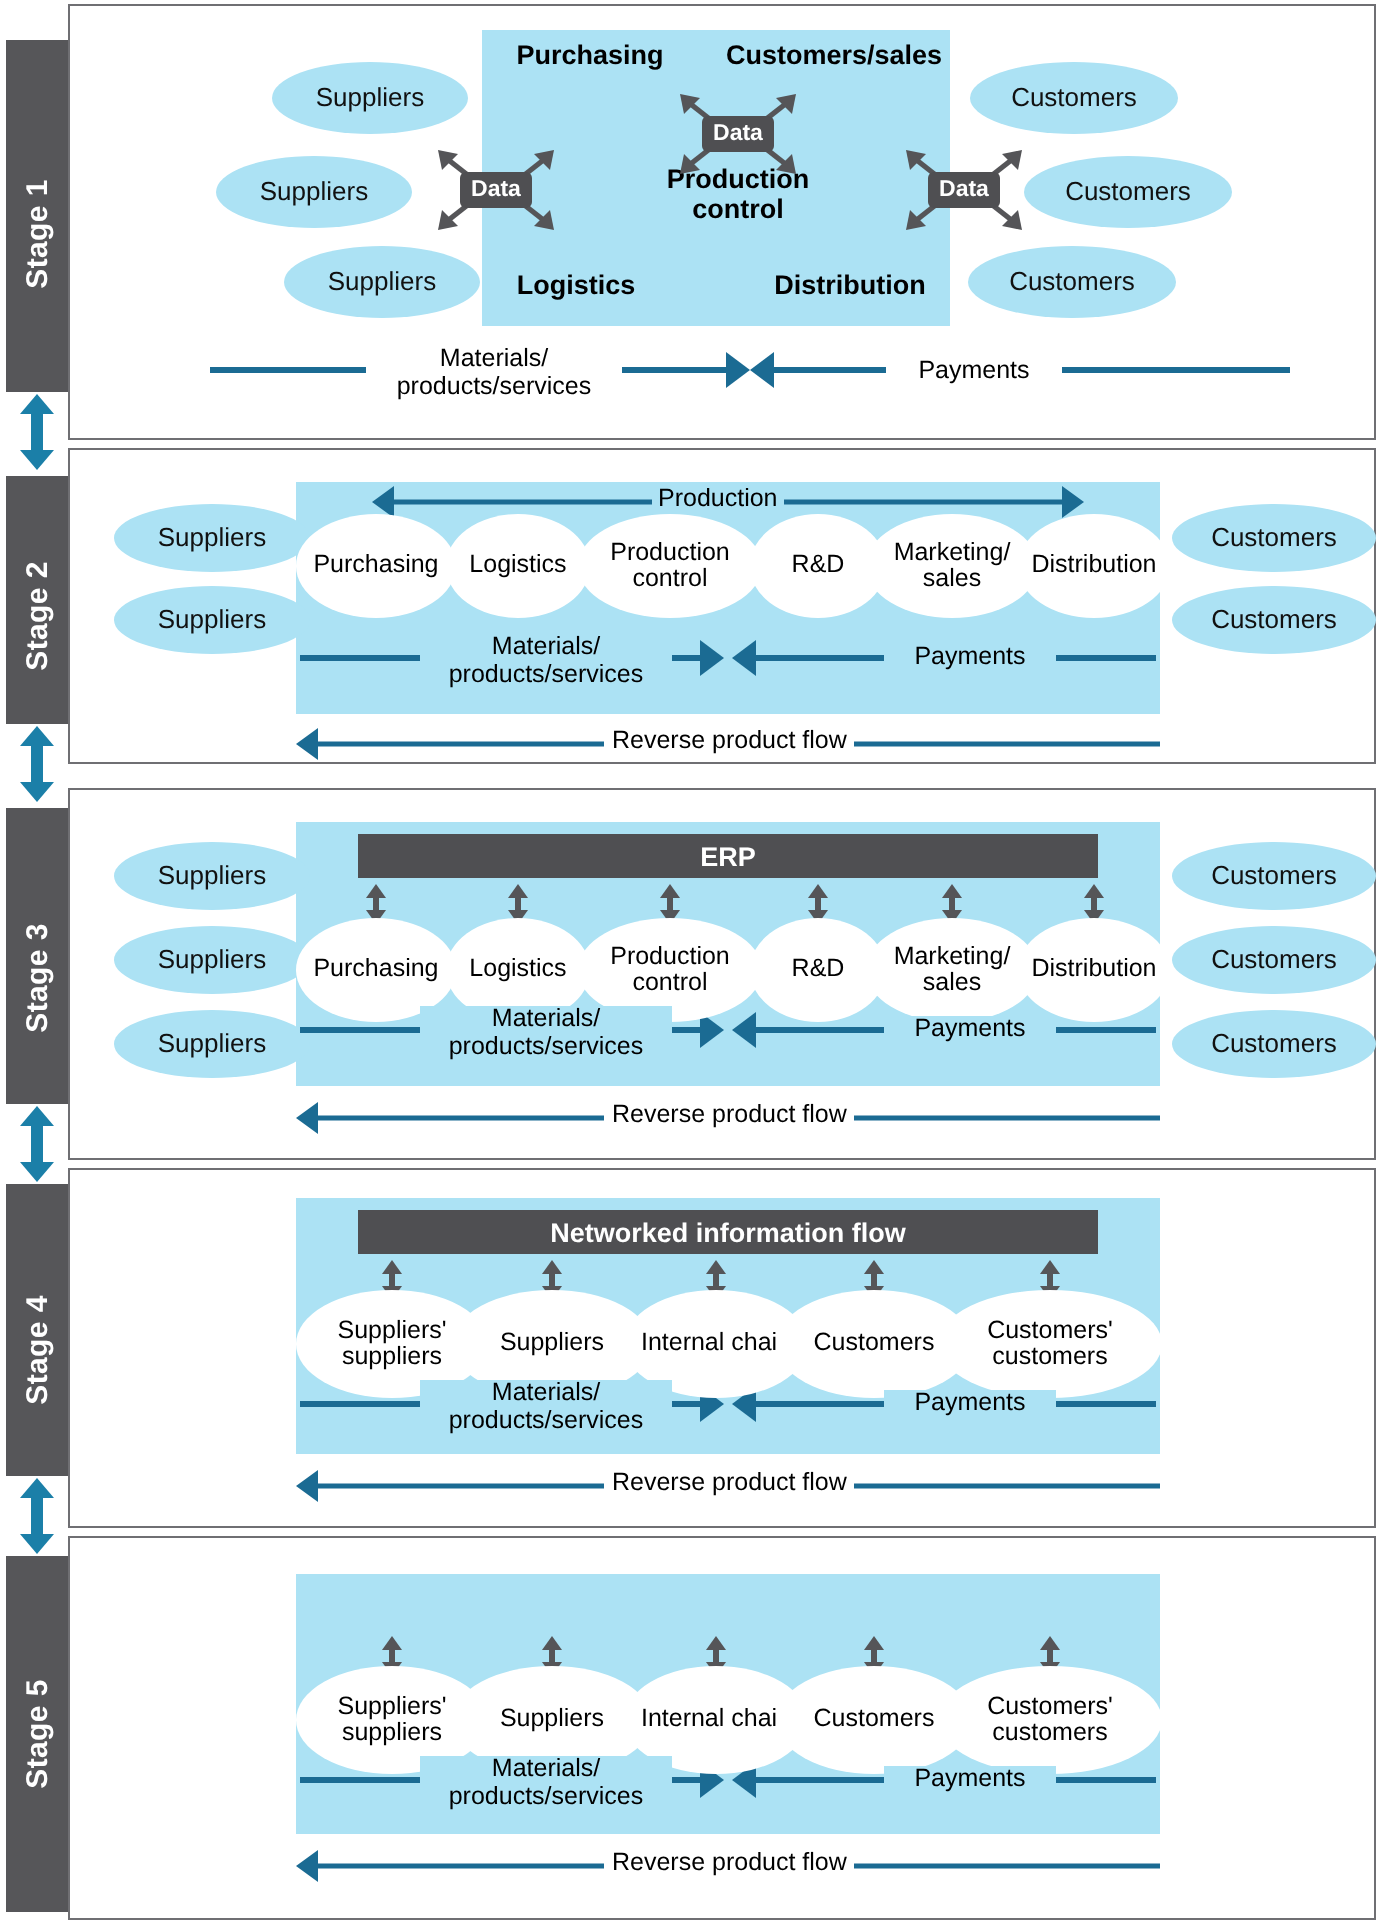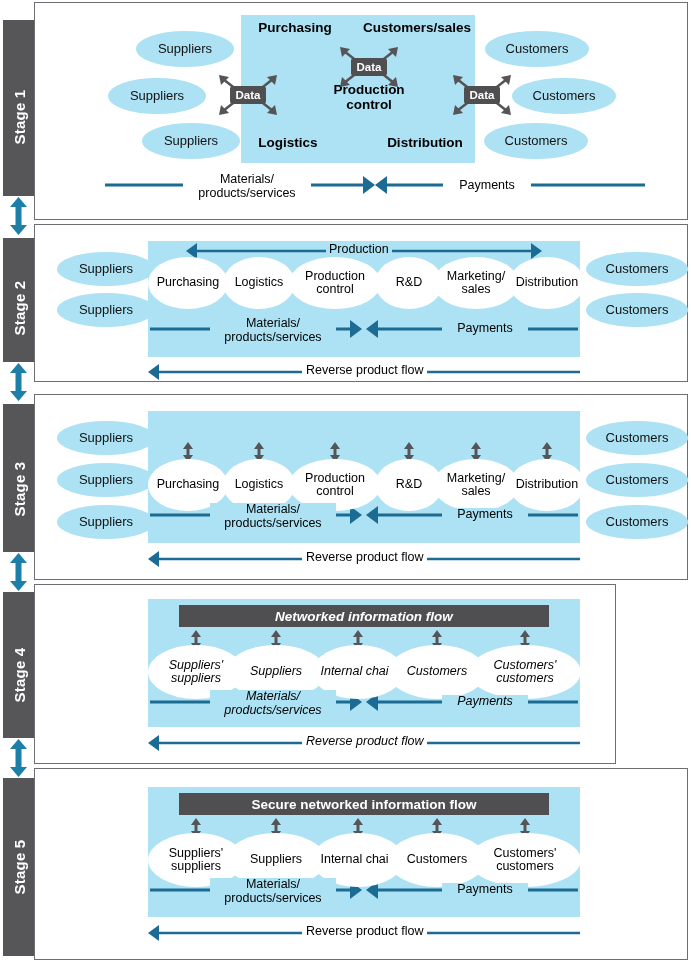--- a/index.html
+++ b/index.html
@@ -207,20 +207,21 @@
       <div class="flowtxt onwhite" style="white-space: nowrap; left: 267px; top: 139px;">Reverse product flow</div>
     </div>
     <div class="stage" style="left: 34px; top: 394px; width: 654px; height: 186px;">
       <div class="field" style="left: 113px; top: 16px; width: 432px; height: 132px;"></div>
       <div class="oval" style="left: 22px; top: 26px; width: 98px; height: 34px;">Suppliers</div>
       <div class="oval" style="left: 22px; top: 68px; width: 98px; height: 34px;">Suppliers</div>
       <div class="oval" style="left: 22px; top: 110px; width: 98px; height: 34px;">Suppliers</div>
       <div class="oval" style="left: 551px; top: 26px; width: 102px; height: 34px;">Customers</div>
       <div class="oval" style="left: 551px; top: 68px; width: 102px; height: 34px;">Customers</div>
       <div class="oval" style="left: 551px; top: 110px; width: 102px; height: 34px;">Customers</div>
+      <div class="bar" style="left: 144px; top: 22px; width: 370px; height: 22px;">ERP</div>
       <div class="wov" style="left: 113px; top: 64px; width: 80px; height: 52px; font-size: 12.5px;">Purchasing</div>
       <div class="wov" style="left: 188px; top: 64px; width: 72px; height: 52px; font-size: 12.5px;">Logistics</div>
       <div class="wov" style="left: 254px; top: 64px; width: 92px; height: 52px; font-size: 12.5px;">Production
 control</div>
       <div class="wov" style="left: 340px; top: 64px; width: 68px; height: 52px; font-size: 12.5px;">R&amp;D</div>
       <div class="wov" style="left: 398px; top: 64px; width: 86px; height: 52px; font-size: 12.5px;">Marketing/
 sales</div>
       <div class="wov" style="left: 474px; top: 64px; width: 76px; height: 52px; font-size: 12.5px;">Distribution</div>
       <svg class="flow" width="20" height="20" style="left: 143px; top: 47px;">
         <line x1="10" y1="6" x2="10" y2="14" stroke="#555558" stroke-width="3"></line>
@@ -262,21 +263,21 @@
       </svg>
       <div class="flowtxt onblue" style="left: 175px; top: 108px; width: 120px; text-align: center;">Materials/
 products/services</div>
       <div class="flowtxt onblue" style="left: 407px; top: 113px; width: 80px; text-align: center;">Payments</div>
       <svg class="flow" width="432" height="20" style="left: 113px; top: 154px;">
         <line x1="9" y1="10" x2="432" y2="10" stroke="#1b6b93" stroke-width="2.6"></line>
         <polygon points="0,10 11,2 11,18" fill="#1b6b93"></polygon>
       </svg>
       <div class="flowtxt onwhite" style="white-space: nowrap; left: 267px; top: 156px;">Reverse product flow</div>
     </div>
-    <div class="stage" style="left: 34px; top: 584px; width: 582px; height: 180px; font-style: italic;">
+    <div class="stage" style="left: 34px; top: 584px; width: 654px; height: 180px;">
       <div class="field" style="left: 113px; top: 14px; width: 432px; height: 128px;"></div>
       <div class="bar" style="left: 144px; top: 20px; width: 370px; height: 22px;">Networked information flow</div>
       <div class="wov" style="left: 113px; top: 60px; width: 96px; height: 54px; font-size: 12.5px;">Suppliers'
 suppliers</div>
       <div class="wov" style="left: 191px; top: 60px; width: 100px; height: 54px; font-size: 12.5px;">Suppliers</div>
       <div class="wov" style="left: 277px; top: 60px; width: 92px; height: 54px; font-size: 12.5px;">Internal
 chain</div>
       <div class="wov" style="left: 353px; top: 60px; width: 98px; height: 54px; font-size: 12.5px;">Customers</div>
       <div class="wov" style="left: 434px; top: 60px; width: 112px; height: 54px; font-size: 12.5px;">Customers'
 customers</div>
@@ -317,21 +318,20 @@
 products/services</div>
       <div class="flowtxt onblue" style="left: 407px; top: 110px; width: 80px; text-align: center;">Payments</div>
       <svg class="flow" width="432" height="20" style="left: 113px; top: 148px;">
         <line x1="9" y1="10" x2="432" y2="10" stroke="#1b6b93" stroke-width="2.6"></line>
         <polygon points="0,10 11,2 11,18" fill="#1b6b93"></polygon>
       </svg>
       <div class="flowtxt onwhite" style="white-space: nowrap; left: 267px; top: 150px;">Reverse product flow</div>
     </div>
     <div class="stage" style="left: 34px; top: 768px; width: 654px; height: 192px;">
       <div class="field" style="left: 113px; top: 18px; width: 432px; height: 130px;"></div>
-      <div class="bar" style="left: 144px; top: 24px; width: 370px; height: 22px;">Secure networked information flow</div>
       <div class="wov" style="left: 113px; top: 64px; width: 96px; height: 54px; font-size: 12.5px;">Suppliers'
 suppliers</div>
       <div class="wov" style="left: 191px; top: 64px; width: 100px; height: 54px; font-size: 12.5px;">Suppliers</div>
       <div class="wov" style="left: 277px; top: 64px; width: 92px; height: 54px; font-size: 12.5px;">Internal
 chain</div>
       <div class="wov" style="left: 353px; top: 64px; width: 98px; height: 54px; font-size: 12.5px;">Customers</div>
       <div class="wov" style="left: 434px; top: 64px; width: 112px; height: 54px; font-size: 12.5px;">Customers'
 customers</div>
       <svg class="flow" width="20" height="20" style="left: 151px; top: 49px;">
         <line x1="10" y1="6" x2="10" y2="14" stroke="#555558" stroke-width="3"></line>

